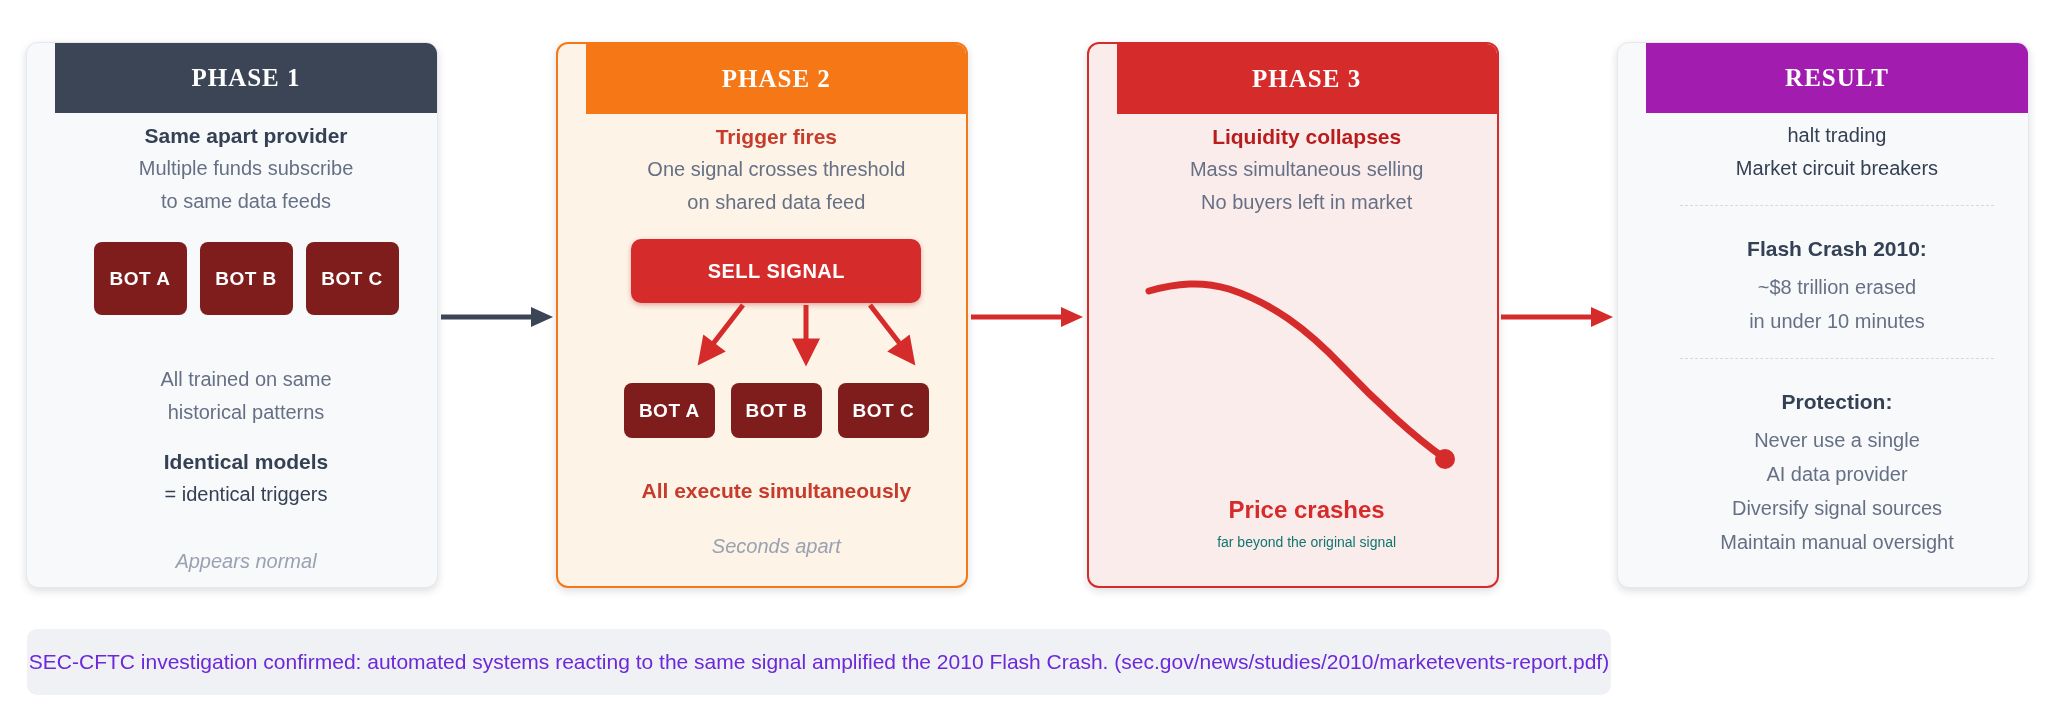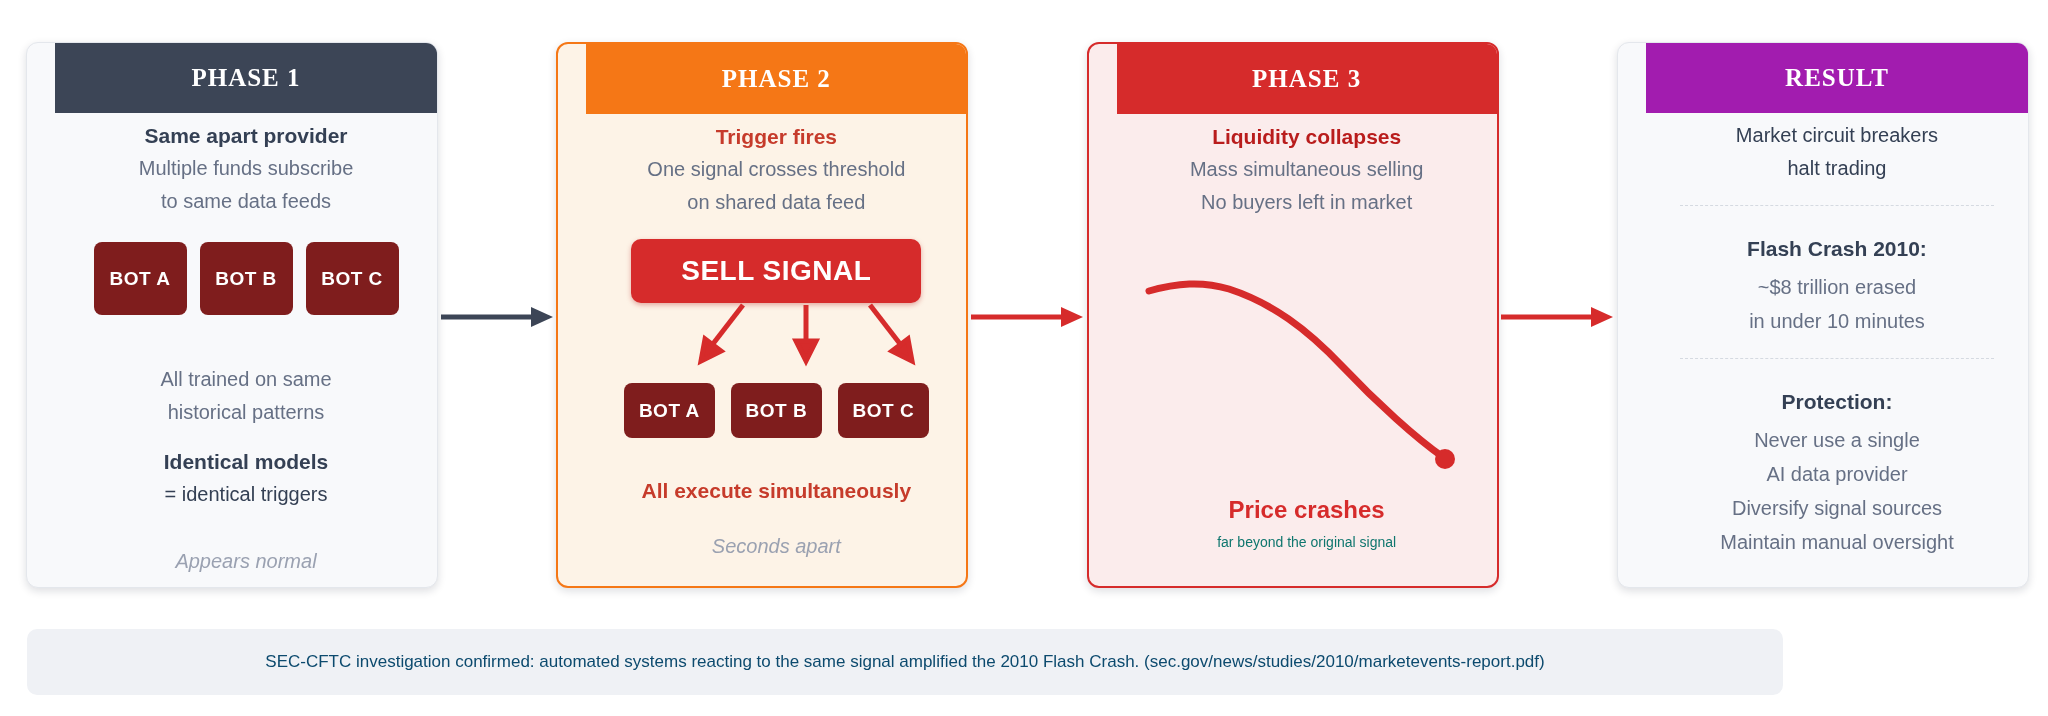--- a/index.html
+++ b/index.html
@@ -48,42 +48,42 @@
   .bots-sm { gap:16px; }
   .bots-sm .bot { width:91px; height:55px; }
 
   .after-bots { margin-top:48px; }
   .emph1 { margin-top:16px; }
   .fn1 { margin-top:34px; }
 
   .sell-btn {
     margin:20px auto 0 auto; width:290px; height:64px; line-height:64px;
     background:#D62B2B; border-radius:10px; color:#ffffff; font-weight:700;
-    font-size:28px; letter-spacing:0.5px; text-align:center;
+    font-size:20px; letter-spacing:0.5px; text-align:center;
     box-shadow:0 2px 5px rgba(180,30,30,0.35);
   }
   .fan { display:block; margin:0 auto; }
   .emph2 { margin-top:36px; }
   .fn2 { margin-top:23px; }
 
   .curve-wrap { margin-top:24px; }
   .price { margin-top:8px; }
 
   .divider { border:none; border-top:1px dashed #D5DAE1; margin:20px 18px 0 18px; }
   .sec-head { margin-top:26px; }
   .sec-lines { margin-top:5px; }
   .sec-lines .p { line-height:34px; }
 
   .connector { flex:1 1 auto; display:flex; justify-content:center; }
   .connector svg { margin-top:262px; flex-shrink:0; }
 
   .footnote-bar {
-    margin:41px 0 0 27px; width:1756px; height:66px; line-height:66px;
+    margin:41px 0 0 27px; width:1584px; height:66px; line-height:66px;
     background:#EFF1F5; border-radius:10px; text-align:center;
-    font-size:17px; color:#0c4a6e;
+    font-size:21px; color:#6d28d9;
   }
 </style>
 </head>
 <body>
 
 <div class="canvas">
   <div class="row">
 
     <section class="card phase1">
       <header class="card-head head-slate">
@@ -173,22 +173,22 @@
         <line x1="2" y1="13" x2="92" y2="13" stroke="#D62B2B" stroke-width="5"></line>
         <polygon points="92,3 114,13 92,23" fill="#D62B2B"></polygon>
       </svg>
     </div>
 
     <section class="card result">
       <header class="card-head head-navy">
         <span>RESULT</span>
       </header>
       <div class="card-body">
+        <p class="p-dark">halt trading</p>
         <p class="p-dark">Market circuit breakers</p>
-        <p class="p-dark">halt trading</p>
         <hr class="divider">
         <p class="p-bold sec-head">Flash Crash 2010:</p>
         <div class="sec-lines">
           <p class="p">~$8 trillion erased</p>
           <p class="p">in under 10 minutes</p>
         </div>
         <hr class="divider">
         <p class="p-bold sec-head">Protection:</p>
         <div class="sec-lines">
           <p class="p">Never use a single</p>

